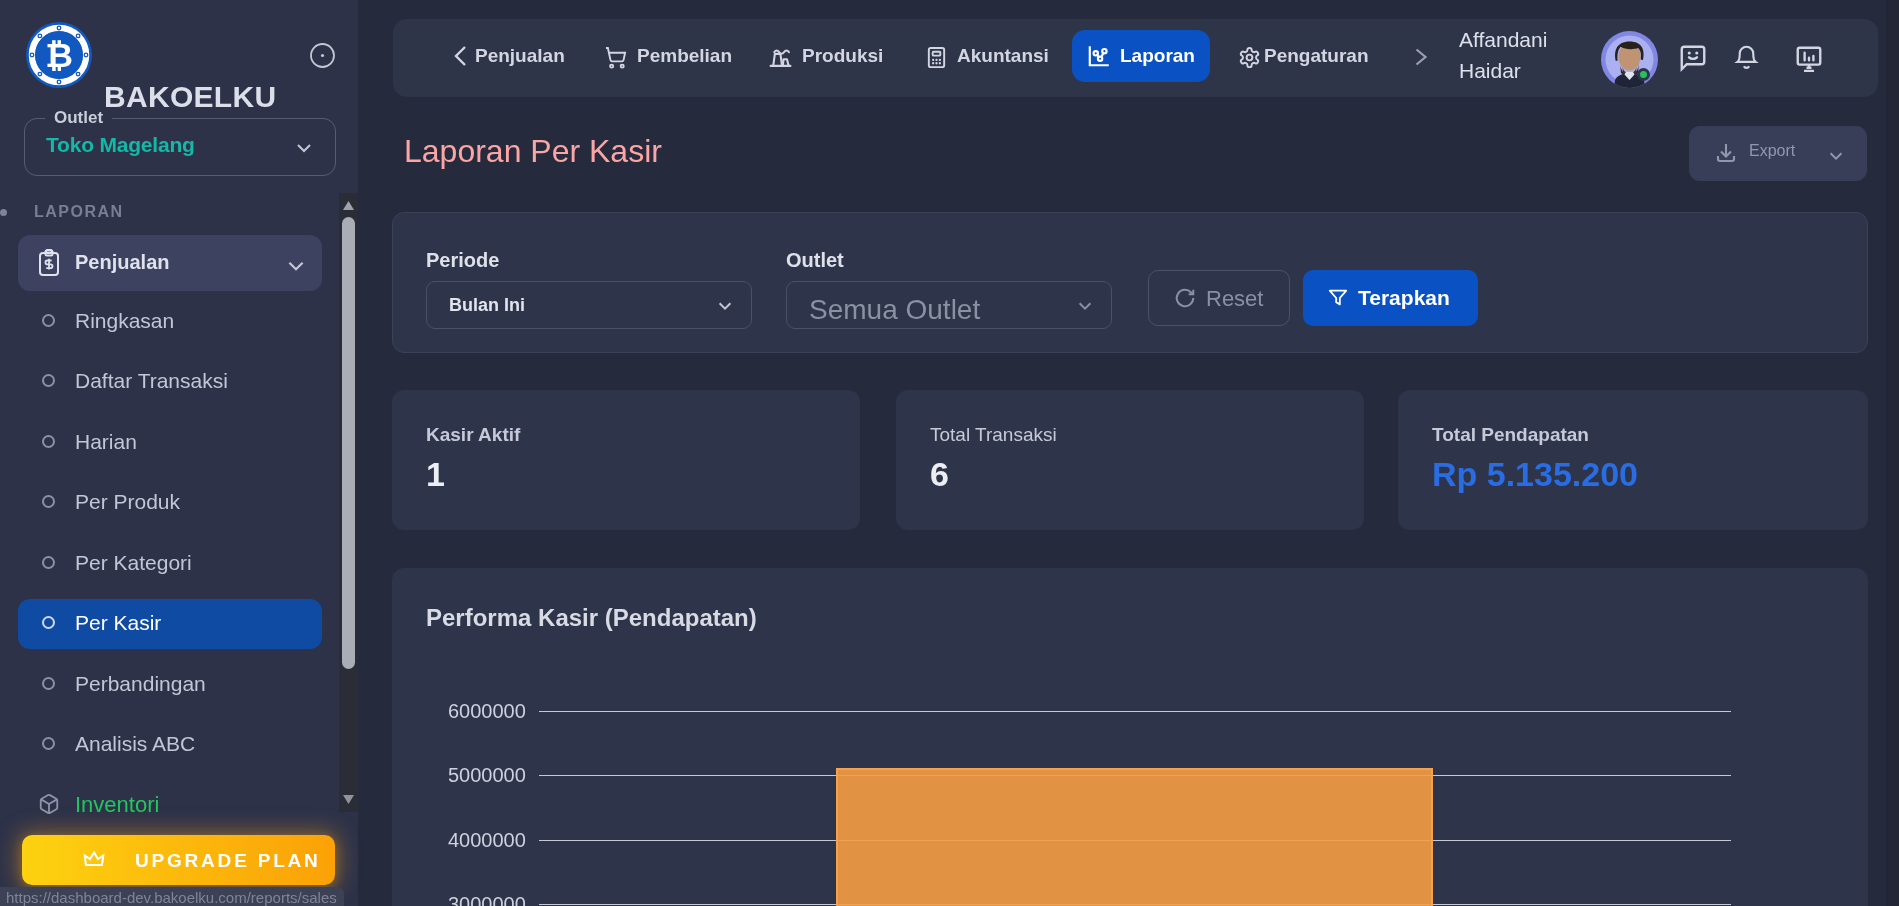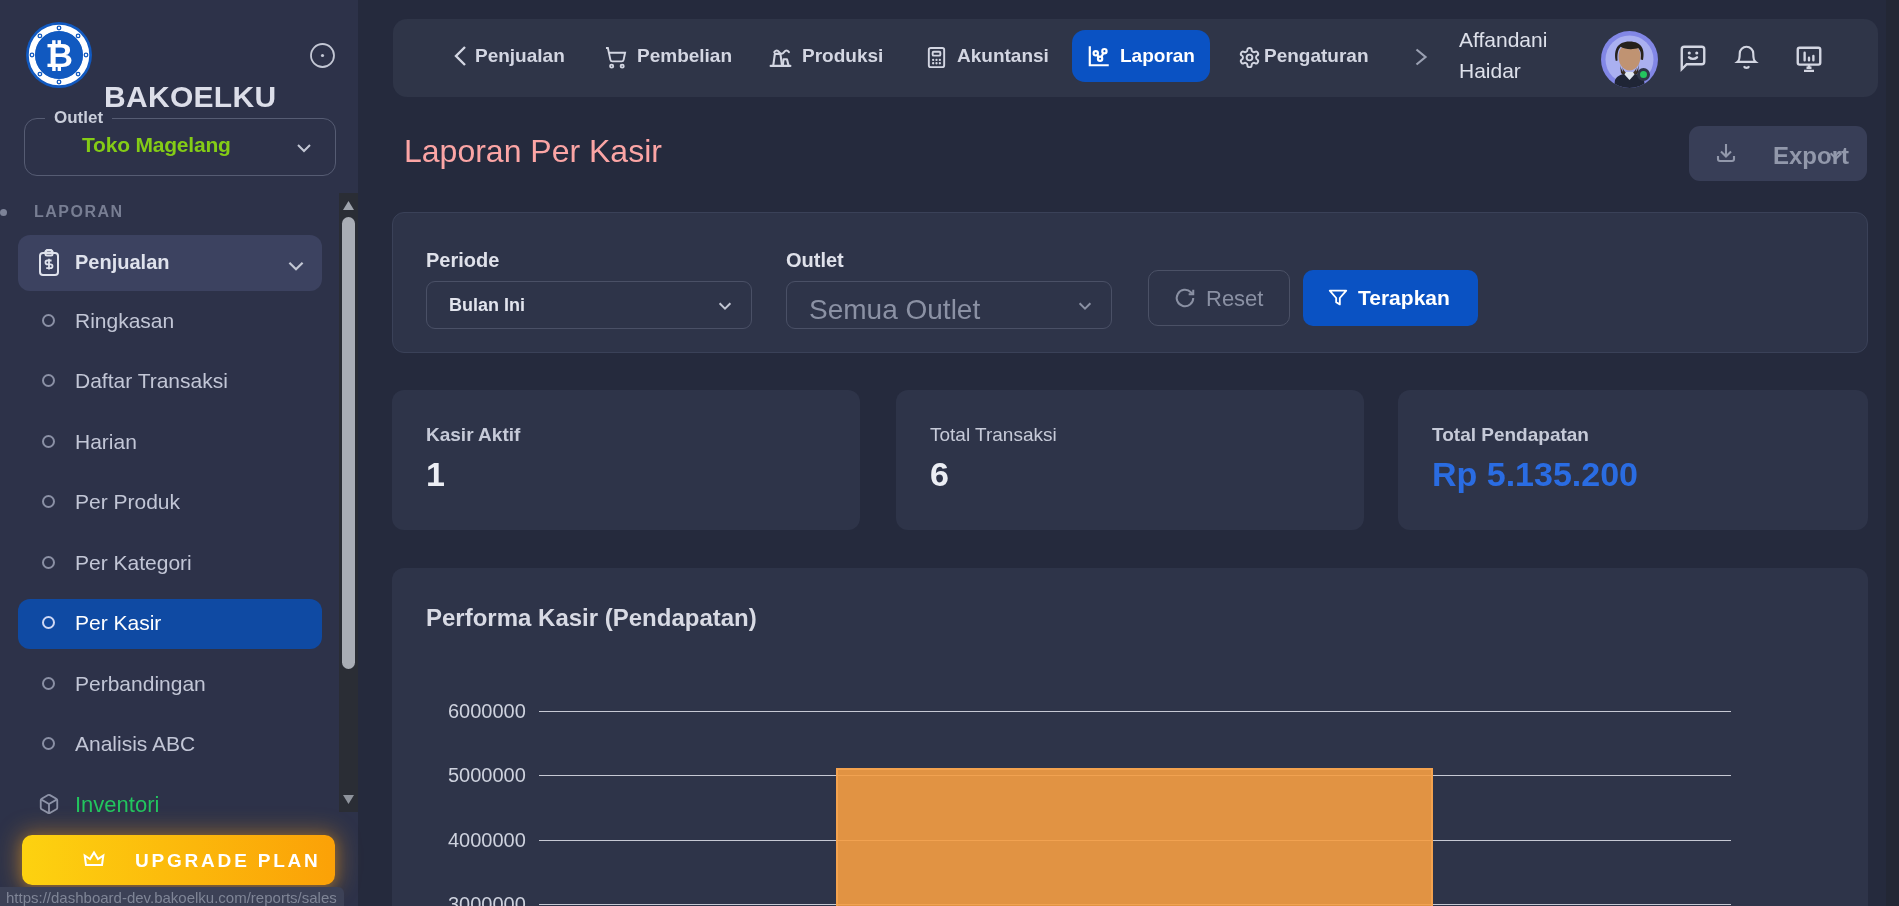--- a/index.html
+++ b/index.html
@@ -40,21 +40,21 @@
 <div class="abs" style="left:309px;top:42px;">
 <svg width="27" height="27" viewBox="0 0 27 27" fill="none" stroke="#c3c7d4" stroke-width="1.8">
   <circle cx="13.5" cy="13.5" r="11.5"></circle>
       <circle cx="13.5" cy="13.5" r="1.6" fill="#c3c7d4" stroke="none"></circle>
 </svg>
 </div>
 
 <fieldset class="abs" style="left:24px;top:108px;width:312px;height:68px;border:1.5px solid #565c73;border-radius:13px;">
   <legend style="margin-left:20px;padding:0 9px;font-size:17px;font-weight:bold;color:#c9cdda;">Outlet</legend>
 </fieldset>
-<div class="abs" style="left:46px;top:133px;font-size:21px;font-weight:bold;letter-spacing:-0.2px;color:#84cc16;margin-left:36px;">Toko Magelang</div>
+<div class="abs" style="left:46px;top:133px;font-size:21px;font-weight:bold;letter-spacing:-0.2px;color:#14b8a6;">Toko Magelang</div>
 <svg class="abs" style="left:294px;top:138px;" width="20" height="20" viewBox="0 0 20 20" fill="none" stroke="#c3c7d4" stroke-width="2">
     <path d="M4 7 l6 6 l6 -6"></path>
   </svg>
 
 <div class="abs" style="left:0px;top:209px;width:7px;height:7px;border-radius:50%;background:#7d8398;"></div>
 <div class="abs" style="left:34px;top:203px;font-size:16px;font-weight:bold;letter-spacing:1.5px;color:#787e93;">LAPORAN</div>
 
 <div class="abs" style="left:18px;top:235px;width:304px;height:56px;background:#3c4260;border-radius:12px;"></div>
 <svg class="abs" style="left:38px;top:249px;" width="22" height="28" viewBox="0 0 22 28" fill="none" stroke="#dfe2ec" stroke-width="2">
   <rect x="2" y="4" width="18" height="22" rx="3"></rect>
@@ -204,21 +204,21 @@
   <path d="M12 16.5 v2.5 M8 21.5 h8 M10 19 h4"></path>
 </svg>
 
 <div class="abs" style="left:404px;top:133px;font-size:32px;font-weight:normal;color:#fca5a5;">Laporan Per Kasir</div>
 
 <div class="abs" style="left:1689px;top:126px;width:178px;height:55px;background:#383e57;border-radius:11px;"></div>
 <svg class="abs" style="left:1714px;top:141px;" width="24" height="24" viewBox="0 0 24 24" fill="none" stroke="#9298ab" stroke-width="2.1">
   <path d="M12 3 v12 M7 10.5 l5 5 l5 -5"></path>
   <path d="M4 16 v3 a2 2 0 0 0 2 2 h12 a2 2 0 0 0 2 -2 v-3" transform="translate(0,-1)"></path>
 </svg>
-<div class="abs" style="left:1749px;top:142px;font-size:24px;font-weight:bold;color:#9298ab;margin-left:24px;">Export</div>
+<div class="abs" style="left:1749px;top:142px;font-size:16px;font-weight:normal;color:#9298ab;">Export</div>
 <svg class="abs" style="left:1827px;top:147px;" width="18" height="18" viewBox="0 0 20 20" fill="none" stroke="#9298ab" stroke-width="2.2">
     <path d="M4 7 l6 6 l6 -6"></path>
   </svg>
 
 <div class="abs" style="left:392px;top:212px;width:1476px;height:141px;background:#2e3449;border:1px solid #3a4158;border-radius:12px;"></div>
 <div class="abs" style="left:426px;top:249px;font-size:20px;font-weight:bold;color:#dfe1ea;">Periode</div>
 <div class="abs" style="left:426px;top:281px;width:326px;height:48px;border:1.5px solid #4a5066;border-radius:9px;"></div>
 <div class="abs" style="left:449px;top:295px;font-size:18px;font-weight:bold;color:#e2e4ed;">Bulan Ini</div>
 <svg class="abs" style="left:716px;top:297px;" width="18" height="18" viewBox="0 0 20 20" fill="none" stroke="#c3c7d4" stroke-width="2.2">
     <path d="M4 7 l6 6 l6 -6"></path>

